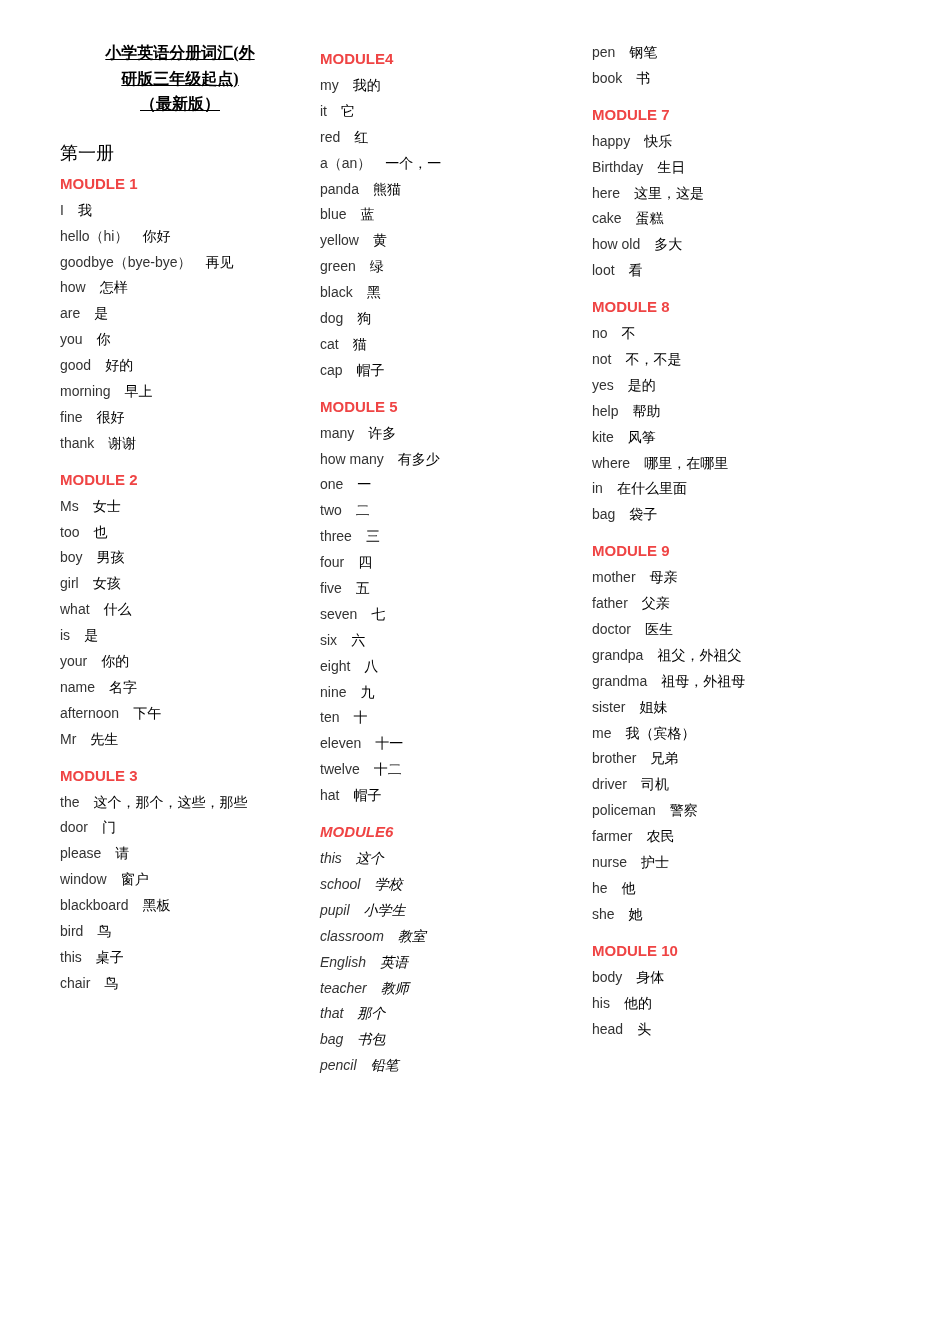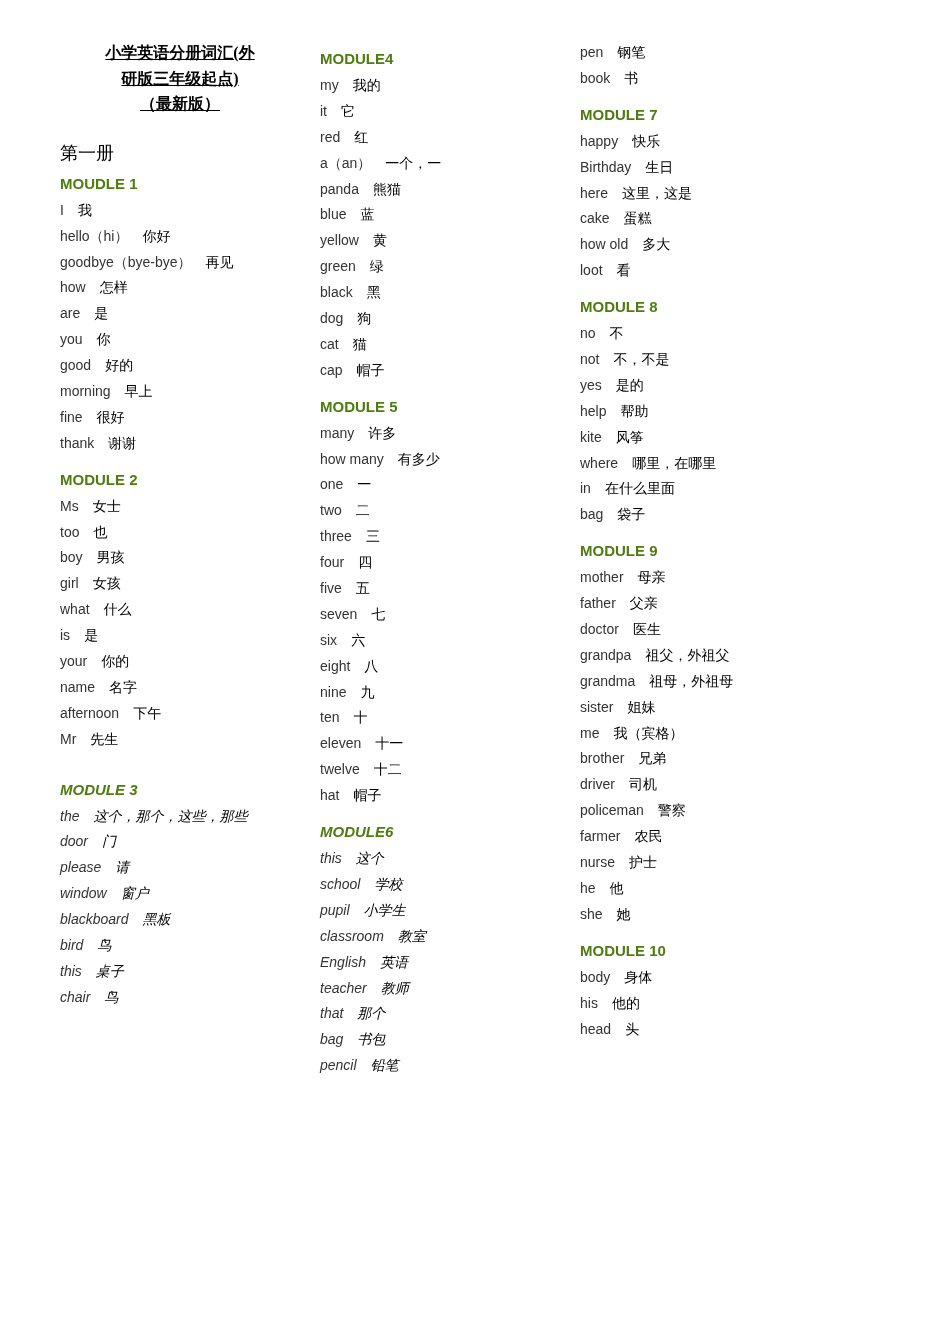--- a/index.html
+++ b/index.html
@@ -27,40 +27,41 @@
       padding-right: 20px;
     }
     .col2 {
       width: 260px;
       flex-shrink: 0;
       padding-right: 20px;
     }
     .col3 {
       width: 260px;
       flex-shrink: 0;
+      margin-left: 12px;
     }
     .page-title {
       text-align: center;
       font-size: 16px;
       font-weight: bold;
       line-height: 1.6;
       margin-bottom: 24px;
       text-decoration: underline;
     }
     .section-label {
       font-size: 18px;
       margin-bottom: 8px;
       font-family: Liberation Serif, serif;
     }
     .module-title {
       font-size: 15px;
       font-weight: bold;
       font-family: Arial, sans-serif;
       margin: 10px 0 6px 0;
-      color: #4d7c0f;
+      color: #ef4444;
     }
     .word-item {
       font-size: 14px;
       line-height: 1.85;
       color: #000;
     }
     .word-item .en {
       font-family: Arial, "Times New Roman", sans-serif;
       color: #333;
     }
@@ -107,21 +108,21 @@
         <div class="word-item"><span class="en">girl</span>　<span class="zh">女孩</span></div>
         <div class="word-item"><span class="en">what</span>　<span class="zh">什么</span></div>
         <div class="word-item"><span class="en">is</span>　<span class="zh">是</span></div>
         <div class="word-item"><span class="en">your</span>　<span class="zh">你的</span></div>
         <div class="word-item"><span class="en">name</span>　<span class="zh">名字</span></div>
         <div class="word-item"><span class="en">afternoon</span>　<span class="zh">下午</span></div>
         <div class="word-item"><span class="en">Mr</span>　<span class="zh">先生</span></div>
       </div>
     </div>
 
-    <div style="margin-top:28px;font-style:italic;">
+    <div style="margin-top:14px;">
       <div class="module-title">MODULE  3</div>
       <div>
         <div class="word-item"><span class="en">the</span>　<span class="zh">这个，那个，这些，那些</span></div>
         <div class="word-item"><span class="en">door</span>　<span class="zh">门</span></div>
         <div class="word-item"><span class="en">please</span>　<span class="zh">请</span></div>
         <div class="word-item"><span class="en">window</span>　<span class="zh">窗户</span></div>
         <div class="word-item"><span class="en">blackboard</span>　<span class="zh">黑板</span></div>
         <div class="word-item"><span class="en">bird</span>　<span class="zh">鸟</span></div>
         <div class="word-item"><span class="en">this</span>　<span class="zh">桌子</span></div>
         <div class="word-item"><span class="en">chair</span>　<span class="zh">鸟</span></div>

